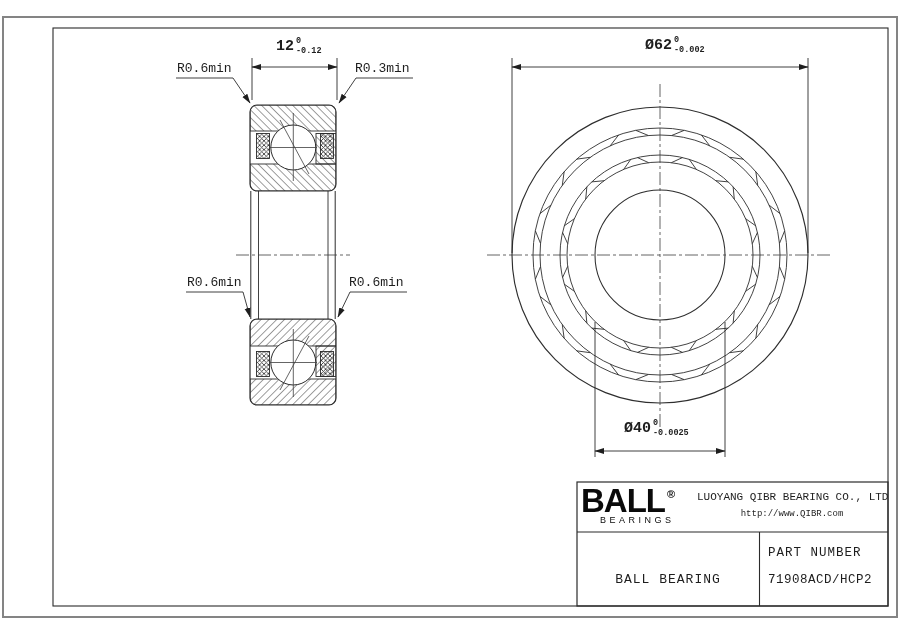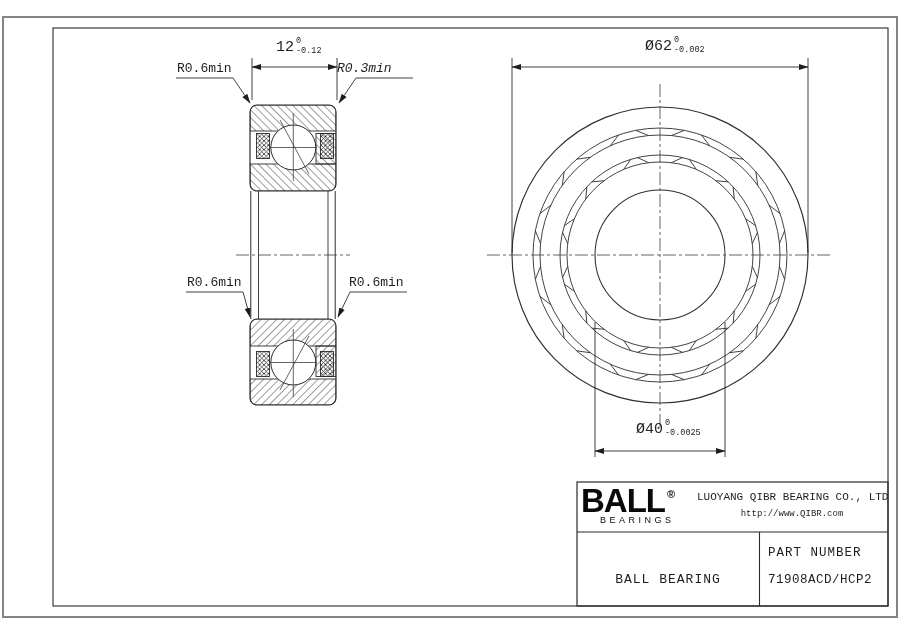--- a/index.html
+++ b/index.html
@@ -1,21 +1,21 @@
 <!DOCTYPE html>
 <html><head>
 <meta charset="utf-8">
 <style>
   html,body{margin:0;padding:0;background:#fff;}
   .page{position:relative;width:900px;height:636px;background:#fff;overflow:hidden;
         font-family:"Liberation Mono","DejaVu Sans Mono",monospace;color:#222;}
   svg{position:absolute;left:0;top:0;}
   .txt{position:absolute;white-space:nowrap;color:#1e1e1e;}
   .rlabel{font-size:13px;letter-spacing:0px;}
-  .dim{display:flex;align-items:center;font-size:15px;line-height:1;}
+  .dim{display:flex;align-items:flex-start;font-size:15px;line-height:1;font-weight:bold;}
   .tol{display:inline-flex;flex-direction:column;font-size:8.5px;line-height:1.15;margin-left:2px;margin-top:-2px;}
   .brand{font-family:"Liberation Sans","DejaVu Sans",sans-serif;font-weight:700;
          font-size:33px;letter-spacing:-1px;color:#0a0a0a;line-height:1;}
   .brand sup{font-size:11px;letter-spacing:0;vertical-align:14px;margin-left:2px;}
   .brandsub{font-family:"Liberation Sans","DejaVu Sans",sans-serif;font-weight:400;
             font-size:9px;letter-spacing:3.5px;color:#0a0a0a;}
   .company{font-size:11px;width:190px;text-align:left;}
   .website{font-size:9px;width:190px;text-align:center;}
   .prod{font-size:13px;width:182px;text-align:center;letter-spacing:1px;}
   .pnlab{font-size:12.5px;letter-spacing:1px;}
@@ -151,41 +151,41 @@
   </g>
 
   <g stroke="#2b2b2b" fill="none">
     <rect x="577" y="482" width="311" height="124" stroke-width="1.2"></rect>
     <line x1="577" y1="532" x2="888" y2="532" stroke-width="1.1"></line>
     <line x1="759.5" y1="532" x2="759.5" y2="606" stroke-width="1.1"></line>
   </g>
 </svg>
 
 <div class="txt rlabel" style="left:177px;top:61px;">R0.6min</div>
-<div class="txt rlabel" style="left:337px;top:61px;font-style:italic;">R0.3min</div>
+<div class="txt rlabel" style="left:355px;top:61px;">R0.3min</div>
 <div class="txt rlabel" style="left:187px;top:275px;">R0.6min</div>
 <div class="txt rlabel" style="left:349px;top:275px;">R0.6min</div>
 
 <div class="txt dim" style="left:276px;top:39px;">
   <span>12</span>
   <span class="tol">
     <span>0</span>
     <span>-0.12</span>
   </span>
 </div>
 
 <div class="txt dim" style="left:616px;top:38px;margin-left:29px;">
   <span>Ø62</span>
   <span class="tol">
     <span>0</span>
     <span>-0.002</span>
   </span>
 </div>
 
-<div class="txt dim" style="left:624px;top:421px;margin-left:12px;">
+<div class="txt dim" style="left:624px;top:421px;">
   <span>Ø40</span>
   <span class="tol">
     <span>0</span>
     <span>-0.0025</span>
   </span>
 </div>
 
 <div class="txt brand" style="left:581px;top:484px;"><span>BALL</span><sup>®</sup></div>
 <div class="txt brandsub" style="left:600px;top:515px;">BEARINGS</div>
 <div class="txt company" style="left:697px;top:491px;">LUOYANG QIBR BEARING CO., LTD</div>

